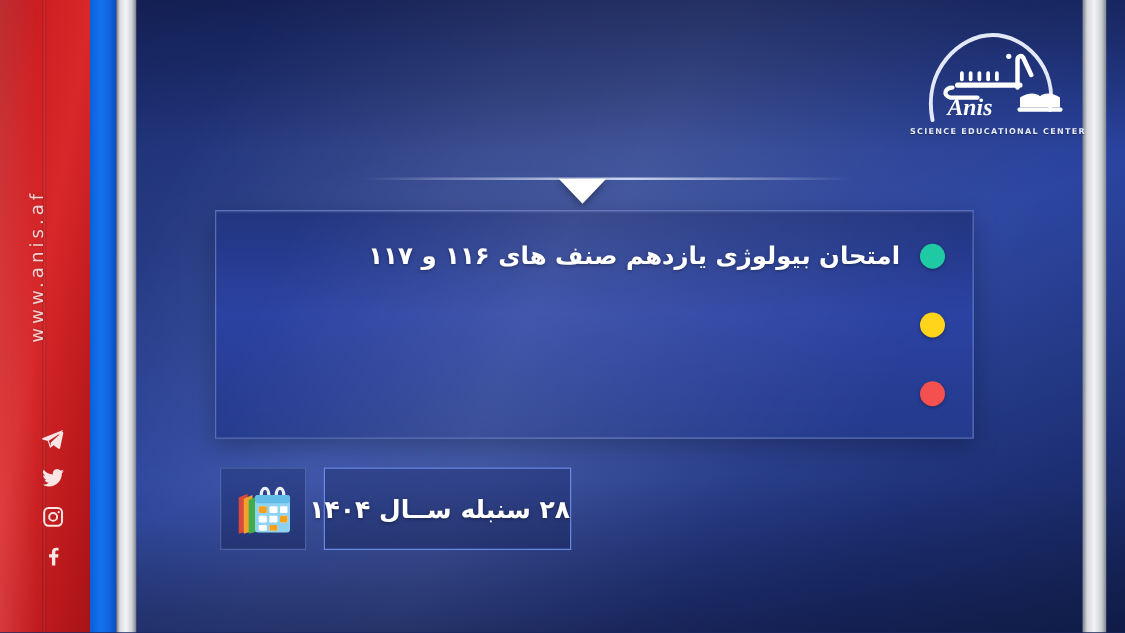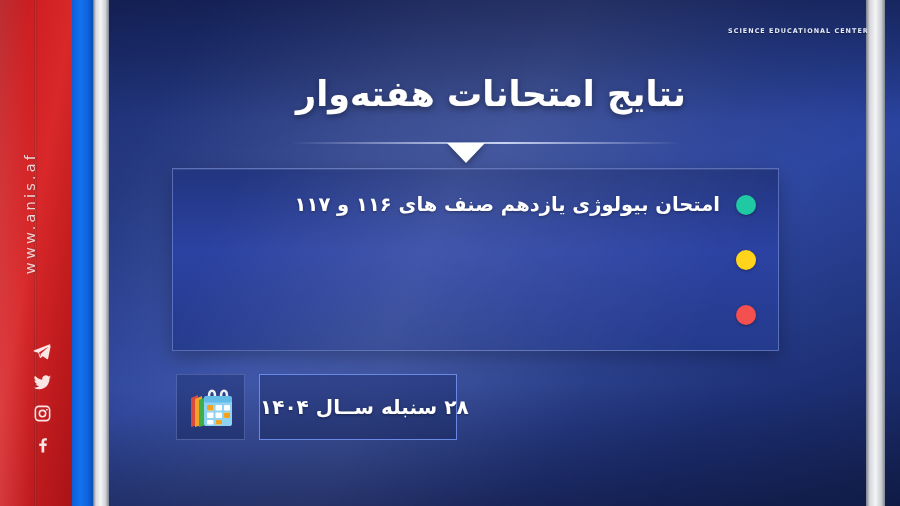--- a/index.html
+++ b/index.html
@@ -172,21 +172,21 @@
     width:69px; height:66px;
     border:1px solid rgba(150,175,240,.32);
     background:linear-gradient(180deg, rgba(34,52,120,.55), rgba(26,40,96,.55));
     display:flex; align-items:center; justify-content:center;
   }
   .date-box{
     position:absolute; left:259px; top:374px;
     width:198px; height:66px;
     border:1px solid rgba(120,158,255,0.80);
     background:linear-gradient(180deg, rgba(32,48,116,.50), rgba(24,38,92,.50));
-    display:flex; align-items:center; justify-content:flex-start;
+    display:flex; align-items:center; justify-content:flex-end;
   }
   .date-text{
     direction:rtl;
     color:#ffffff;
     font-size:20px;
     font-weight:700;
     letter-spacing:0px;
     text-shadow:0 1px 3px rgba(0,0,0,.40);
     white-space:nowrap;
   }
@@ -228,24 +228,45 @@
         </svg>
     </span>
     <span class="sic">
       <svg viewBox="0 0 24 24">
           <path d="M14.2 22v-8.2h2.8l.4-3.2h-3.2V8.5c0-.9.3-1.6 1.6-1.6h1.7V4.1c-.3 0-1.3-.1-2.5-.1-2.5 0-4.2 1.5-4.2 4.3v2.3H7.9v3.2h2.9V22h3.4z"></path>
         </svg>
     </span>
   </div>
 
   <div class="logo">
+    <div class="mark">
+      <svg width="132" height="74" viewBox="0 0 132 74">
+        <path d="M18 70 C 10 30, 40 2, 66 2 C 92 2, 118 28, 112 62" fill="none" stroke="#eef2ff" stroke-width="3.2" stroke-linecap="round" opacity=".95"></path>
+        <g fill="#ffffff">
+          <rect x="36" y="40" width="54" height="4.2" rx="2"></rect>
+          <rect x="40" y="31" width="3" height="8" rx="1.4"></rect>
+          <rect x="47" y="31" width="3" height="8" rx="1.4"></rect>
+          <rect x="54" y="31" width="3" height="8" rx="1.4"></rect>
+          <rect x="61" y="31" width="3" height="8" rx="1.4"></rect>
+          <rect x="68" y="31" width="3" height="8" rx="1.4"></rect>
+          <path d="M86 44 L 86 22 C 86 19, 89 18, 90.5 20 L 97 34" stroke="#ffffff" stroke-width="3.6" fill="none" stroke-linecap="round"></path>
+          <path d="M34 44 C 28 44, 26 50, 32 52 L 54 52" stroke="#ffffff" stroke-width="3.4" fill="none" stroke-linecap="round"></path>
+          <circle cx="79" cy="19" r="2.1"></circle>
+        </g>
+        <g>
+          <path d="M88 60 L 88 52 C 94 48, 101 48, 104 51 L 104 60 Z" fill="#ffffff"></path>
+          <path d="M104 60 L 104 51 C 107 48, 114 48, 120 52 L 120 60 Z" fill="#ffffff"></path>
+          <rect x="86" y="60" width="36" height="3.4" rx="1.4" fill="#ffffff"></rect>
+        </g>
+        <text x="30" y="66" font-family="'Liberation Serif',serif" font-size="19" font-style="italic" font-weight="700" fill="#ffffff">Anis</text>
+      </svg>
+    </div>
     <div class="subtitle">SCIENCE EDUCATIONAL CENTER</div>
   </div>
 
-  <div class="headline">نتایج امتحانات هفته‌وار</div>
   <div class="divider"></div>
   <div class="caret"></div>
 
   <div class="panel">
     <div class="rows">
 
       <div class="row">
         <span class="dot" style="background:#1FC9A3"></span>
         <span class="row-text">امتحان بیولوژی یازدهم صنف های ۱۱۶ و ۱۱۷</span>
       </div>

